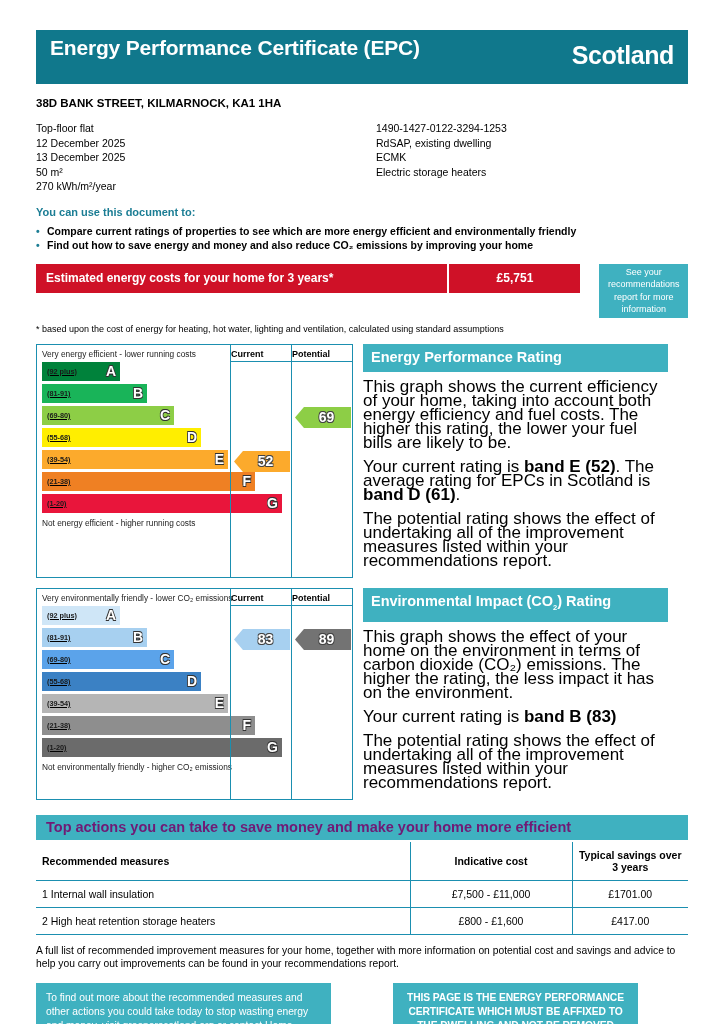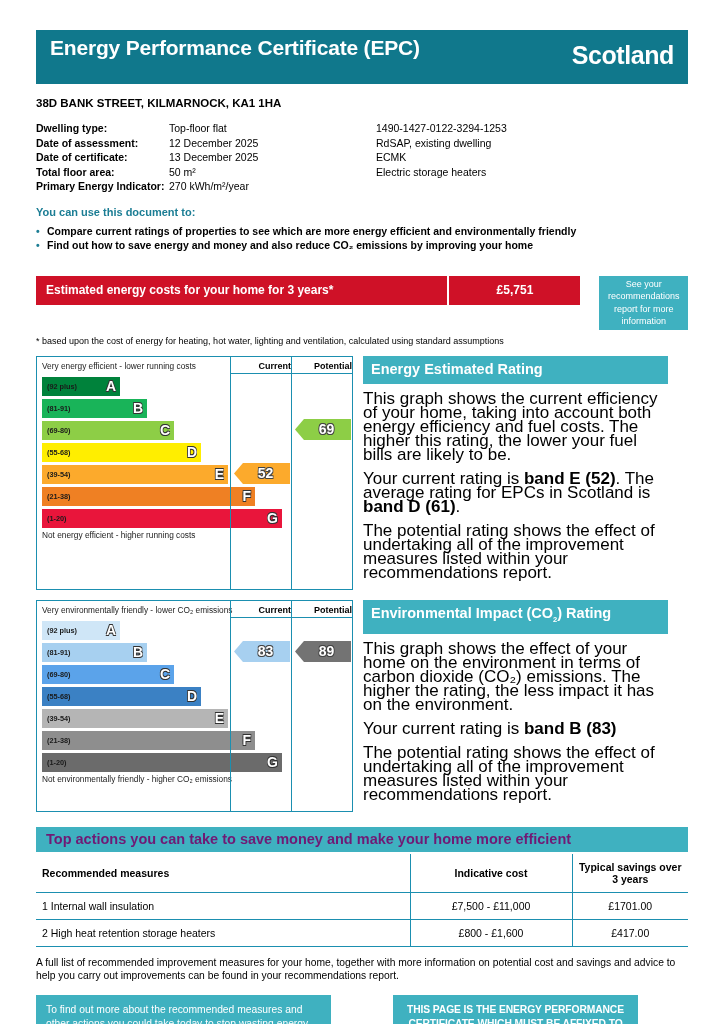--- a/index.html
+++ b/index.html
@@ -38,21 +38,21 @@
   .det-labels div, .det-values div { white-space: nowrap; }
   sub.u { font-size: 7.5px; vertical-align: sub; }
 
   
   .use-title { color: #1b7d94; font-size: 11px; font-weight: bold; margin-top: 12px; }
   .use-list { margin-top: 6px; font-size: 10.5px; font-weight: bold; line-height: 14.5px; }
   .use-list .li { display: flex; }
   .use-list .bullet { color: #1b7d94; width: 11px; flex: none; }
 
   
-  .costs { margin-top: 23px; display: flex; gap: 16px; }
+  .costs { margin-top: 11px; display: flex; gap: 16px; }
   .cost-rows { width: 595px; }
   .cost-row { display: flex; height: 29px; margin-bottom: 3px; }
   .cost-row .lbl {
     flex: 1; color: #fff; font-size: 12px; font-weight: bold;
     display: flex; align-items: center; padding-left: 10px;
   }
   .cost-row .val {
     width: 133px; color: #fff; font-size: 12px; font-weight: bold;
     display: flex; align-items: center; justify-content: center;
     border-left: 2px solid #fff;
@@ -69,37 +69,37 @@
   
   .rate-block { display: flex; margin-top: 10px; }
   .chart-wrap { width: 317px; border: 1.5px solid #1b8fb0; position: relative; }
   .chart-inner { position: relative; height: 100%; }
 
   .c-topnote, .c-botnote { font-size: 8.3px; color: #222; padding-left: 5px; }
   .c-topnote { padding-top: 4px; height: 17px; }
   .c-botnote { height: 16px; padding-top: 2px; }
 
   .bars { position: relative; padding-left: 5px; }
-  .bar-row { height: 22px; display: flex; align-items: flex-end; }
+  .bar-row { height: 22px; display: flex; align-items: flex-start; text-decoration: underline; }
   .bar {
     height: 19px; position: relative; display: flex; align-items: center;
     padding-left: 5px;
   }
   .bar .rng { font-size: 7.3px; font-weight: bold; color: #1a1a1a; }
   .bar .letter {
     position: absolute; right: 4px; top: 50%; transform: translateY(-50%);
     font-size: 14px; font-weight: bold; color: #fff;
     text-shadow: -0.7px -0.7px 0 #333, 0.7px -0.7px 0 #333, -0.7px 0.7px 0 #333, 0.7px 0.7px 0 #333;
   }
 
   
   .cols { position: absolute; top: 0; right: 0; height: 100%; display: flex; }
   .col { width: 61px; border-left: 1.5px solid #1b8fb0; position: relative; }
   .col-head {
-    font-size: 9px; font-weight: bold; text-align: right; padding-top: 4px;
+    font-size: 9px; font-weight: bold; text-align: left; padding-top: 4px;
     height: 17px; border-bottom: 1.5px solid #1b8fb0;
   }
   .arrow {
     position: absolute; height: 21px; width: 56px; right: 1px;
     display: flex; align-items: center; justify-content: center;
     font-size: 14px; font-weight: bold; color: #fff;
     text-shadow: -0.7px -0.7px 0 #444, 0.7px -0.7px 0 #444, -0.7px 0.7px 0 #444, 0.7px 0.7px 0 #444;
     clip-path: polygon(0% 50%, 16% 0%, 100% 0%, 100% 100%, 16% 100%);
     padding-left: 7px;
   }
@@ -145,27 +145,20 @@
     <div class="hdr-left">
       <div class="hdr-title">Energy Performance Certificate (EPC)</div>
     </div>
     <div class="hdr-right">Scotland</div>
   </div>
 
   <div class="addr">38D BANK STREET, KILMARNOCK, KA1 1HA</div>
 
   <div class="details">
     <div class="det-col left">
-      <div class="det-labels">
-        <div>Dwelling type:</div>
-        <div>Date of assessment:</div>
-        <div>Date of certificate:</div>
-        <div>Total floor area:</div>
-        <div>Primary Energy Indicator:</div>
-      </div>
       <div class="det-values">
         <div>Top-floor flat</div>
         <div>12 December 2025</div>
         <div>13 December 2025</div>
         <div>50 m²</div>
         <div>270 kWh/m²/year</div>
       </div>
     </div>
     <div class="det-col right">
       <div class="det-values">
@@ -255,21 +248,21 @@
             <div class="arrow" id="ee-cur" style="background: rgb(252, 170, 44); top: 106px;">52</div>
           </div>
           <div class="col">
             <div class="col-head">Potential</div>
             <div class="arrow" id="ee-pot" style="background: rgb(141, 206, 70); top: 62px;">69</div>
           </div>
         </div>
       </div>
     </div>
     <div class="text-panel">
-      <div class="panel-head">Energy Estimated Rating</div>
+      <div class="panel-head">Energy Performance Rating</div>
       <div class="panel-body">
         <p>This graph shows the current efficiency of your home, taking into account both energy efficiency and fuel costs. The higher this rating, the lower your fuel bills are likely to be.</p>
         <p><span>Your current rating is </span><b>band E (52)</b><span>. The average rating for EPCs in Scotland is </span><b>band D (61)</b><span>.</span></p>
         <p>The potential rating shows the effect of undertaking all of the improvement measures listed within your recommendations report.</p>
       </div>
     </div>
   </div>
 
   <div class="rate-block">
     <div class="chart-wrap">

